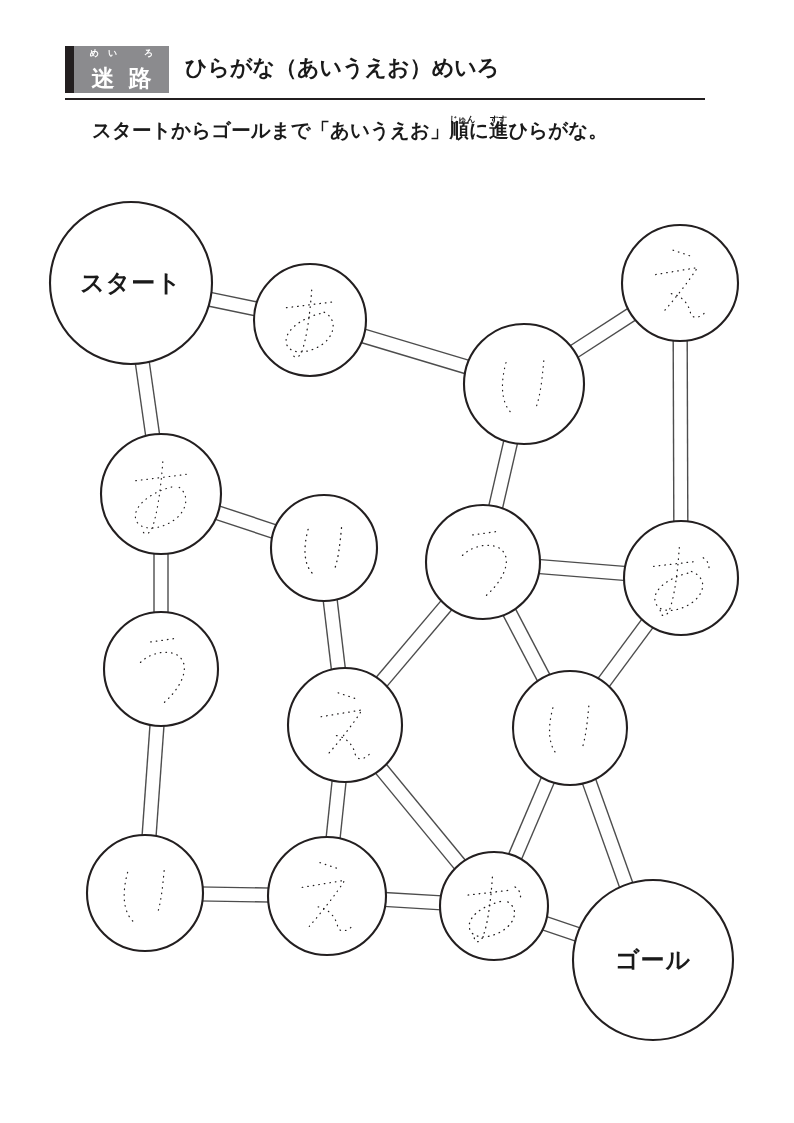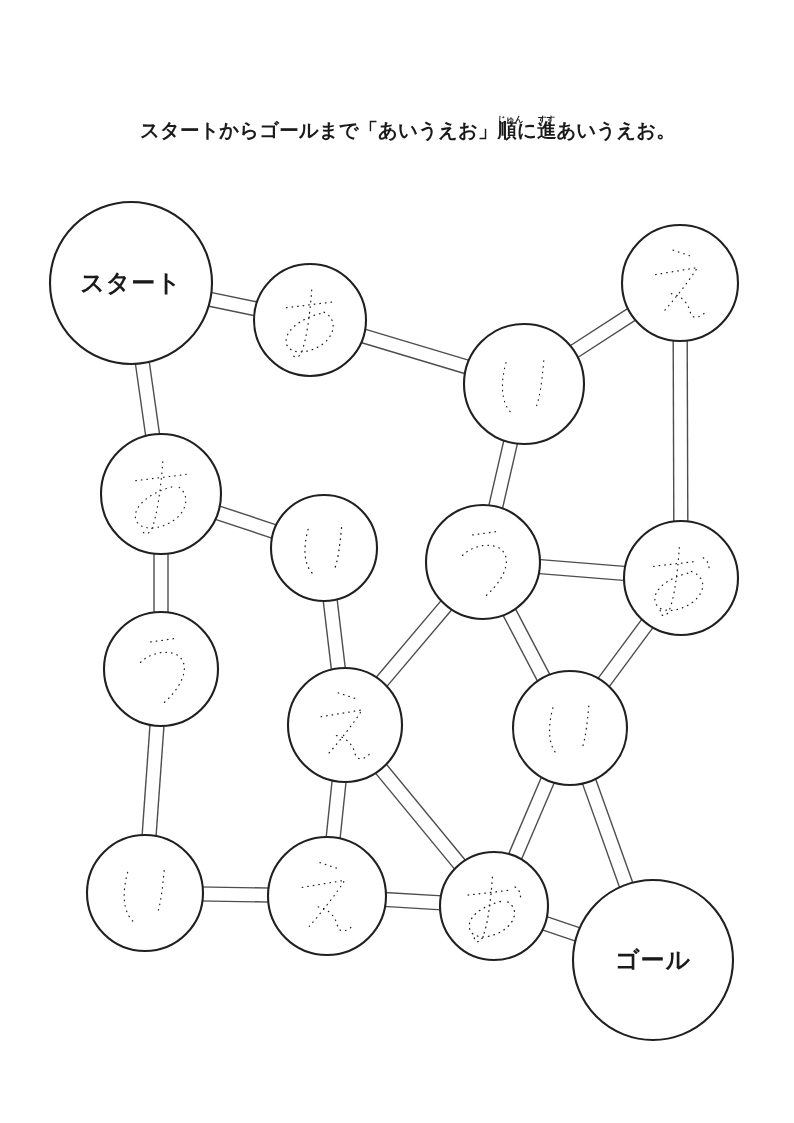--- a/index.html
+++ b/index.html
@@ -94,21 +94,20 @@
   
   #instruction {
     position: absolute;
     left: 92px;
     top: 118px;
     font-size: 19.5px;
     font-weight: bold;
     color: #1a1a1a;
     white-space: nowrap;
     line-height: 26px;
-    margin-left: 48px;
   }
   .ruby-wrap {
     display: inline-block;
     position: relative;
     vertical-align: baseline;
   }
   .ruby-txt {
     position: absolute;
     left: 0;
     right: 0;
@@ -130,22 +129,32 @@
     height: 1123px;
     text-decoration: underline;
   }
   #maze svg { display: block; }
 </style>
 </head>
 <body>
 
 <div id="page">
 
-
-  <div id="instruction"><span>スタートからゴールまで「あいうえお」</span><span class="ruby-wrap"><span class="ruby-txt">じゅん</span><span>順</span></span><span>に</span><span class="ruby-wrap"><span class="ruby-txt">すす</span><span>進</span></span><span>あいうえお。</span></div>
+  <div id="header">
+    <div id="badge">
+      <div id="badge-inner">
+        <div class="badge-ruby">めい　ろ</div>
+        <div class="badge-main">迷 路</div>
+      </div>
+    </div>
+    <div id="header-title">ひらがな（あいうえお）めいろ</div>
+    <div id="header-rule"></div>
+  </div>
+
+  <div id="instruction"><span>スタートからゴールまで「あいうえお」</span><span class="ruby-wrap"><span class="ruby-txt">じゅん</span><span>順</span></span><span>に</span><span class="ruby-wrap"><span class="ruby-txt">すす</span><span>進</span></span><span>ひらがな。</span></div>
 
   <div id="maze">
     <svg id="maze-svg" width="794" height="1123" viewBox="0 0 794 1123">
       <g id="edges-layer">
           <g>
             <line x1="203.03" y1="305.04" x2="259.62" y2="316.73" stroke="#4d4d4d" stroke-width="1.4" stroke-linecap="butt"></line>
             <line x1="205.86" y1="291.33" x2="262.45" y2="303.02" stroke="#4d4d4d" stroke-width="1.4" stroke-linecap="butt"></line>
           </g>
           <g>
             <line x1="134.63" y1="358.24" x2="146.47" y2="441.52" stroke="#4d4d4d" stroke-width="1.4" stroke-linecap="butt"></line>

